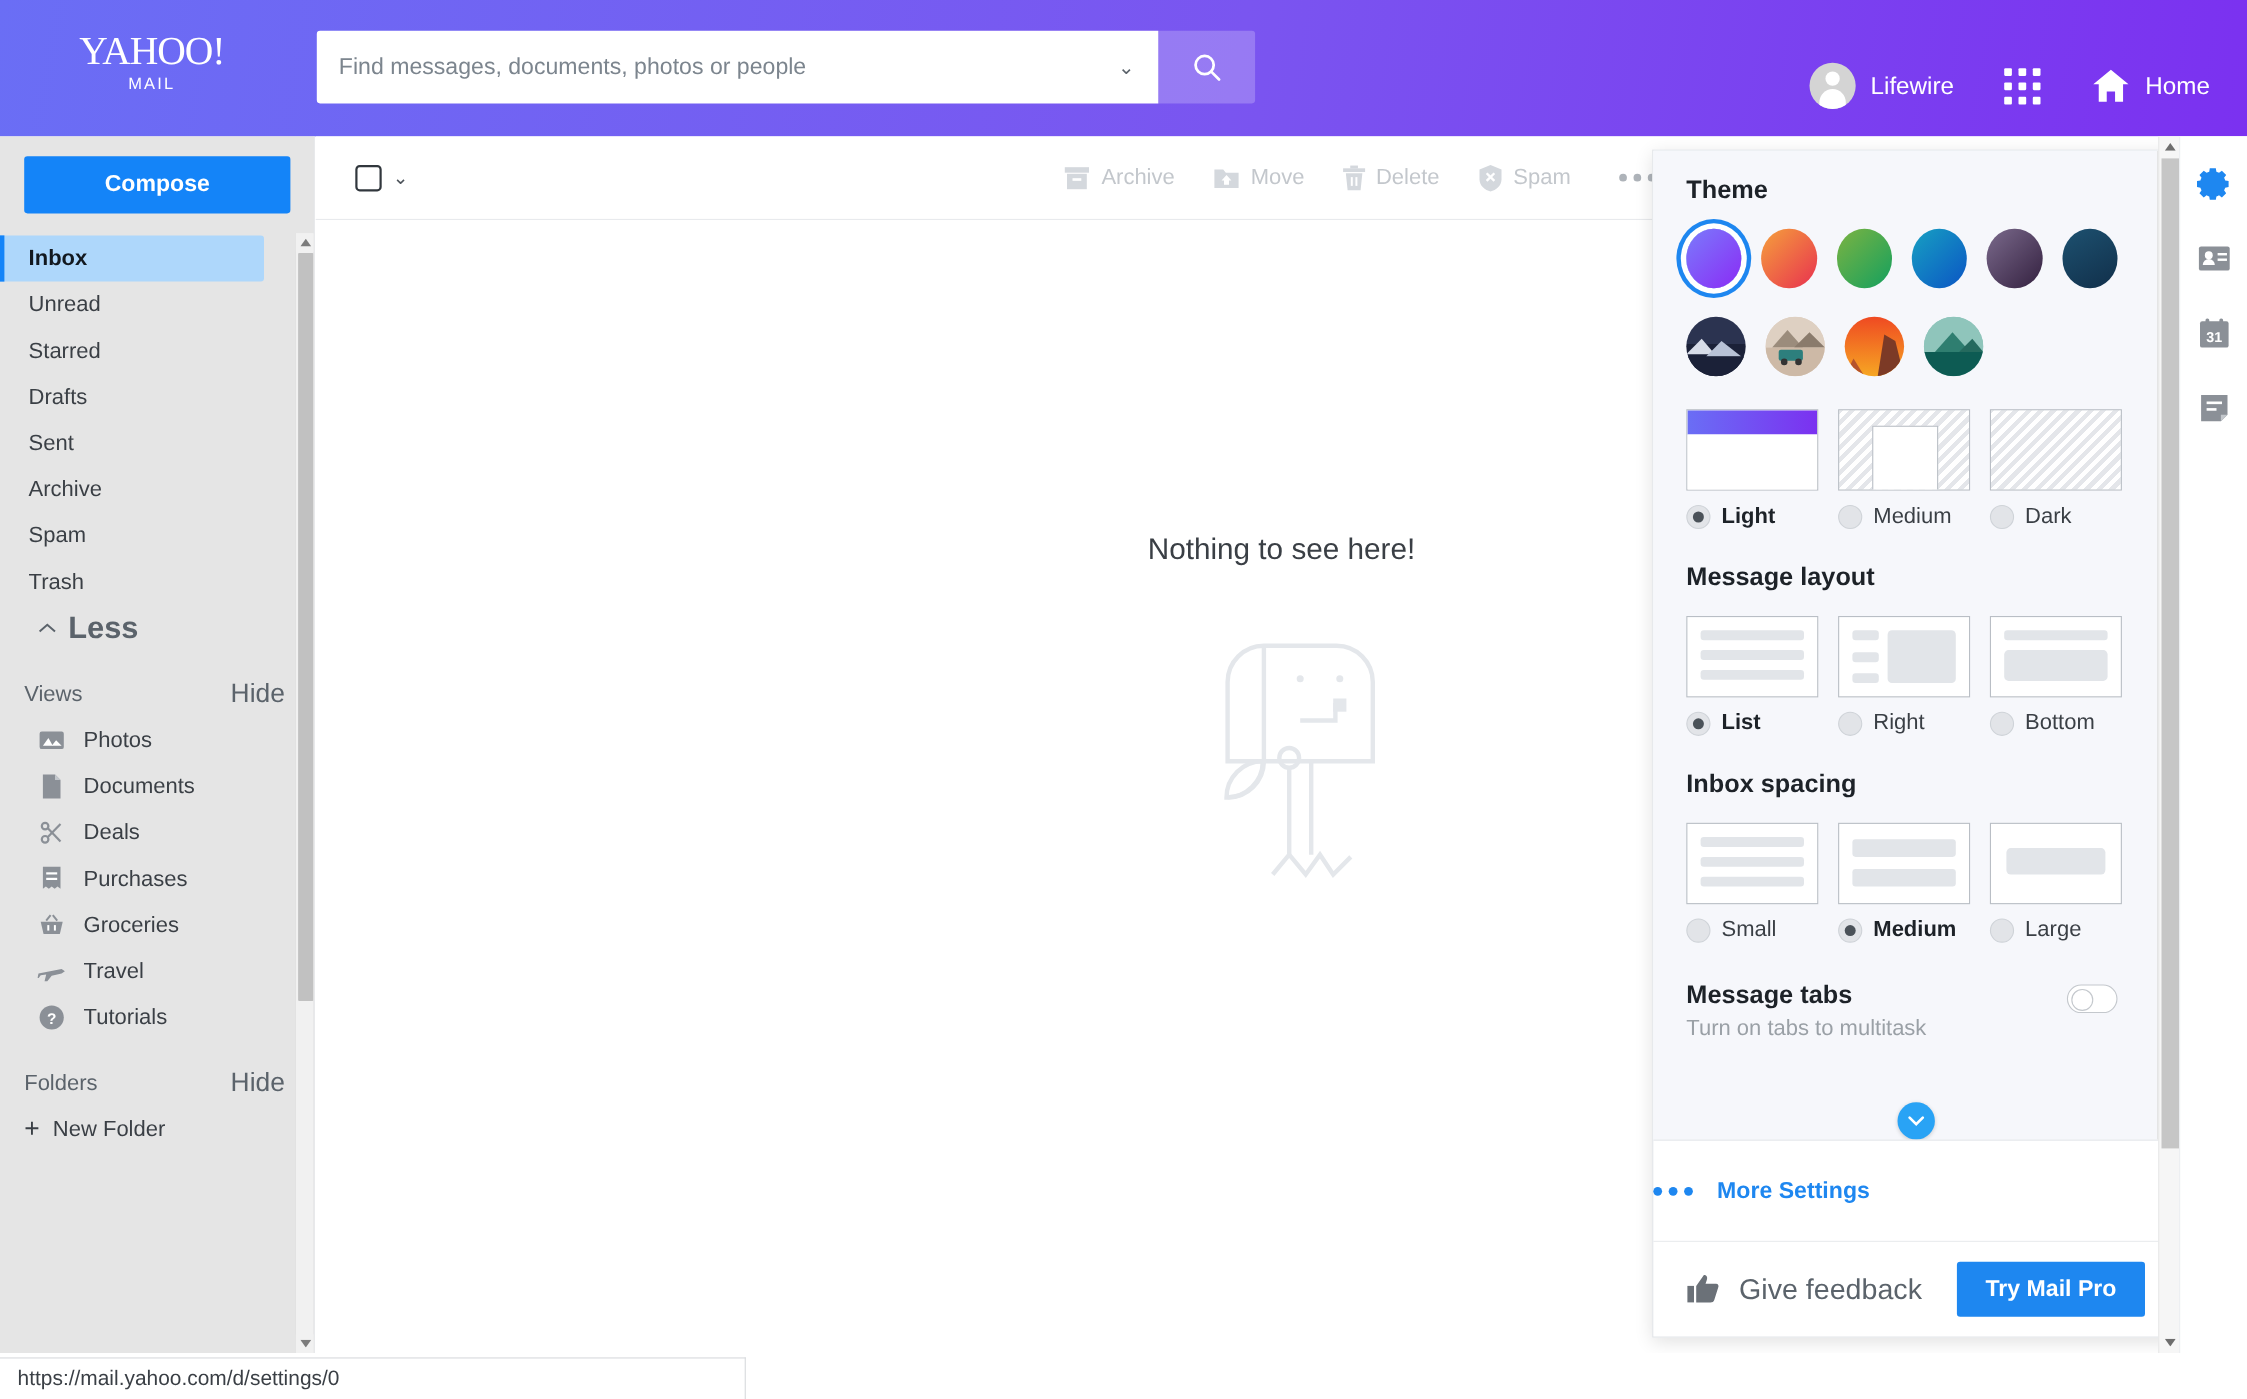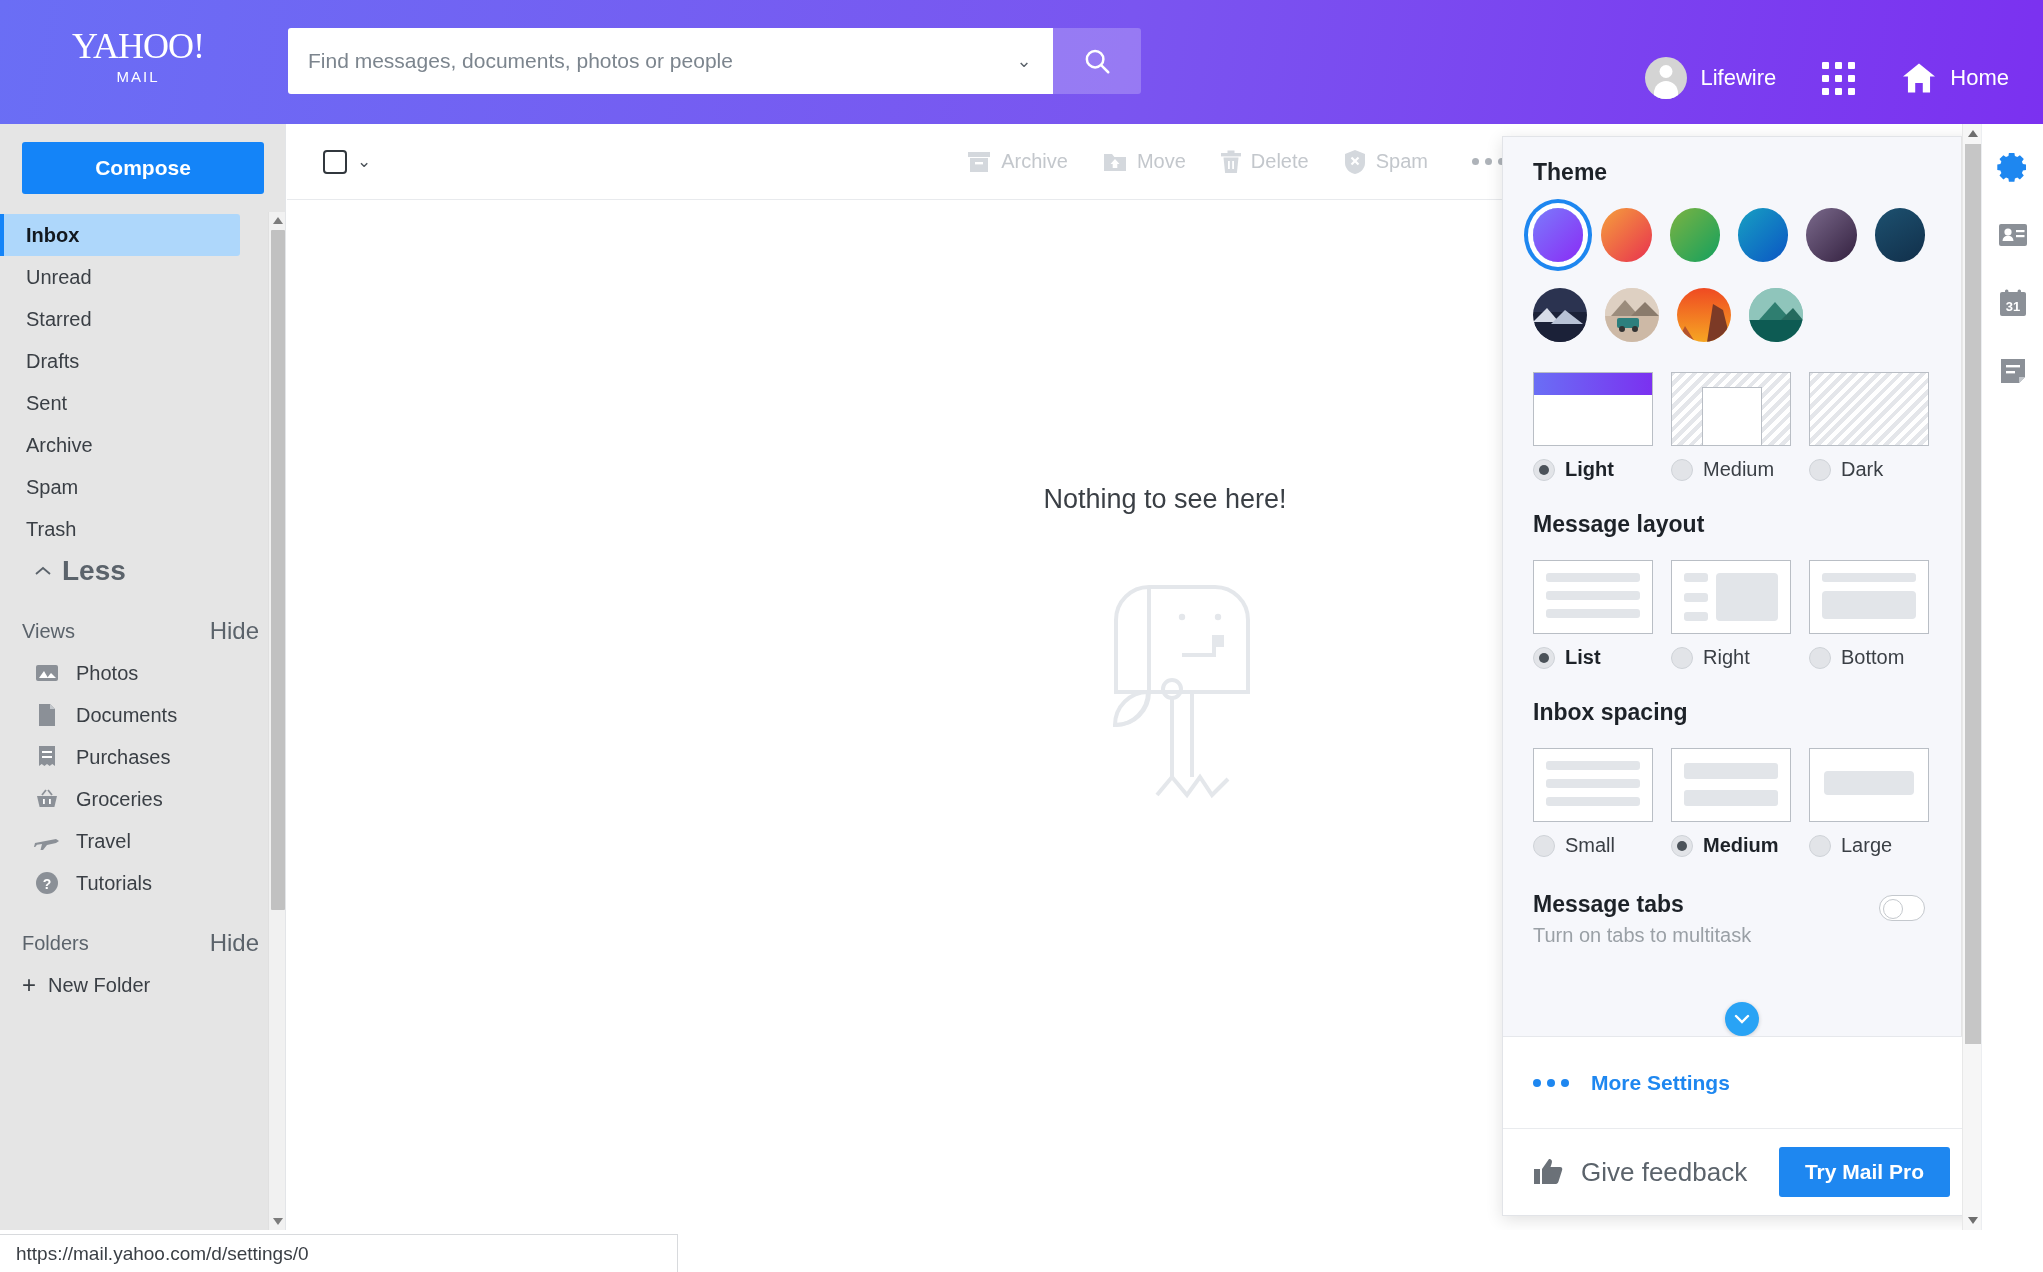--- a/index.html
+++ b/index.html
@@ -229,21 +229,21 @@
     position: absolute; left: 0; width: 19px; height: 19px;
     display: flex; align-items: center; justify-content: center; cursor: pointer;
   }
   .pv-thumb {
     position: absolute; left: 2px; top: 20px; width: 16px; height: 836px;
     background: #bdbdbd; cursor: pointer;
   }
 
   .more-settings-row {
     height: 92px; display: flex; align-items: center; gap: 22px;
-    padding-left: 30px; border-bottom: 1px solid #e9ebee; cursor: pointer;
+    border-bottom: 1px solid #e9ebee; cursor: pointer;
   }
   .ms-dots { display: flex; gap: 6px; }
   .ms-dots i { width: 8px; height: 8px; border-radius: 50%; background: #1e87f0; display: block; }
   .ms-label { font-size: 21px; color: #1e87f0; font-weight: bold; }
 
   .panel-footer {
     flex: 1; display: flex; align-items: center; justify-content: space-between;
     padding: 0 30px 0 30px;
   }
   .feedback { display: flex; align-items: center; gap: 18px; cursor: pointer; }
@@ -385,20 +385,31 @@
         <span>Photos</span>
       </div>
       <div class="view-item">
         <span class="view-icon">
           <svg width="20" height="24" viewBox="0 0 20 24">
               <path d="M2 1 h11 l5 5 v17 h-16 z" fill="#8b9097"></path>
               <path d="M13 1 v5 h5 z" fill="#c3c7cc"></path>
             </svg>
         </span>
         <span>Documents</span>
+      </div>
+      <div class="view-item">
+        <span class="view-icon">
+          <svg width="24" height="24" viewBox="0 0 24 24" fill="none" stroke="#8b9097" stroke-width="2">
+            <circle cx="6" cy="6" r="3"></circle>
+              <circle cx="6" cy="18" r="3"></circle>
+            <line x1="8.5" y1="8" x2="20" y2="20"></line>
+              <line x1="20" y1="4" x2="8.5" y2="16"></line>
+          </svg>
+        </span>
+        <span>Deals</span>
       </div>
       <div class="view-item">
         <span class="view-icon">
           <svg width="20" height="24" viewBox="0 0 20 24">
               <path d="M2 1 h16 v20 l-2.7 -2 l-2.6 2 l-2.7 -2 l-2.6 2 l-2.7 -2 l-2.7 2 z" fill="#8b9097"></path>
               <rect x="5" y="6" width="10" height="2" fill="#fff"></rect>
               <rect x="5" y="11" width="10" height="2" fill="#fff"></rect>
             </svg>
         </span>
         <span>Purchases</span>

